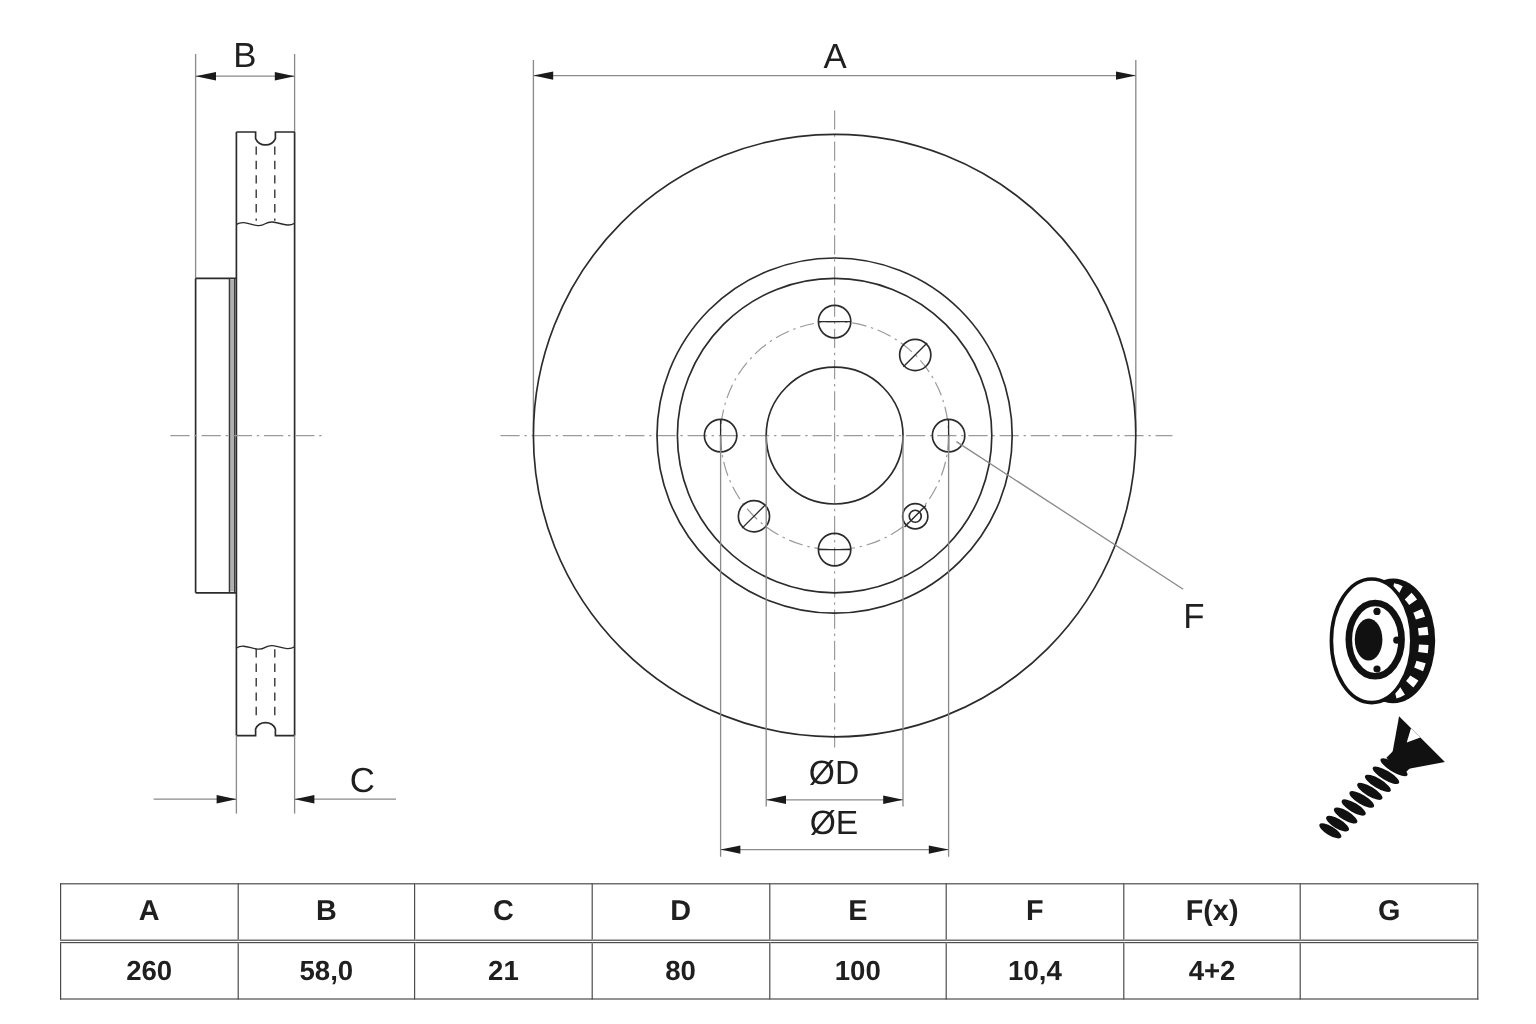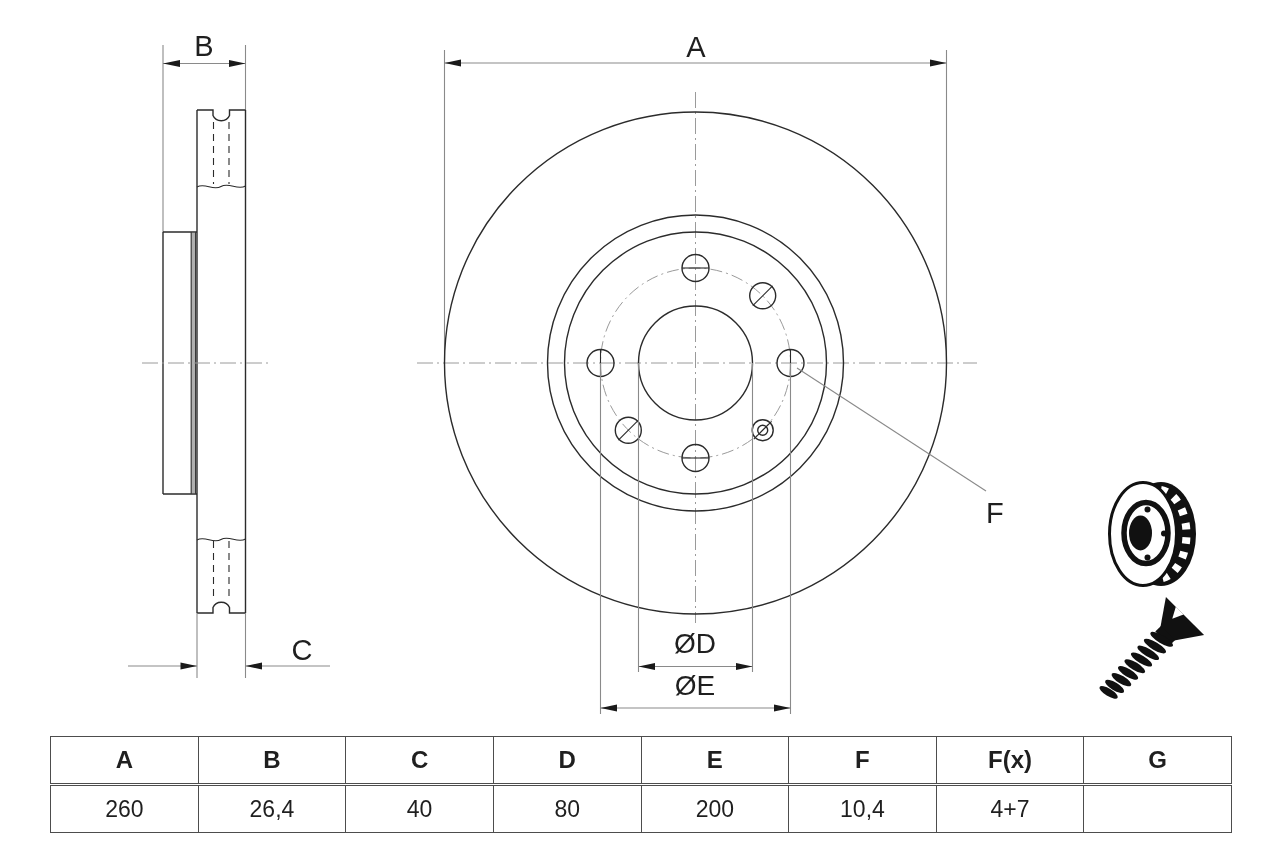--- a/index.html
+++ b/index.html
@@ -16,21 +16,21 @@
   .dimline{stroke:#8a8a8a;stroke-width:1.1;fill:none;}
   .centerline{stroke:#9a9a9a;stroke-width:1;fill:none;stroke-dasharray:16 4 2 4;}
   .arrow{fill:#1a1a1a;stroke:none;}
   .icon-fill{fill:#111111;stroke:none;}
   
   .spec-table{position:absolute;left:50px;top:736px;width:1182px;border-collapse:collapse;
               table-layout:fixed;background:#ffffff;}
   .spec-table th,.spec-table td{border:1px solid #4d4d4d;text-align:center;vertical-align:middle;
               height:44px;color:#1f1f1f;overflow:hidden;white-space:nowrap;}
   .spec-table th{font-size:24px;font-weight:bold;border-bottom:3px double #4d4d4d;}
-  .spec-table td{font-size:23px;font-weight:normal;}
+  .spec-table td{font-size:23px;font-weight:bold;}
 </style>
 </head>
 <body>
 
 <div class="stage">
 
   <svg width="1280" height="853" viewBox="0 0 1280 853">
 
     <g>
 
@@ -183,23 +183,23 @@
         <th>D</th>
         <th>E</th>
         <th>F</th>
         <th>F(x)</th>
         <th>G</th>
       </tr>
     </thead>
     <tbody>
       <tr>
         <td>260</td>
-        <td>26,4</td>
-        <td>40</td>
+        <td>58,0</td>
+        <td>21</td>
         <td>80</td>
-        <td>200</td>
+        <td>100</td>
         <td>10,4</td>
-        <td>4+7</td>
+        <td>4+2</td>
         <td></td>
       </tr>
     </tbody>
   </table>
 </div>
 
 </body></html>

